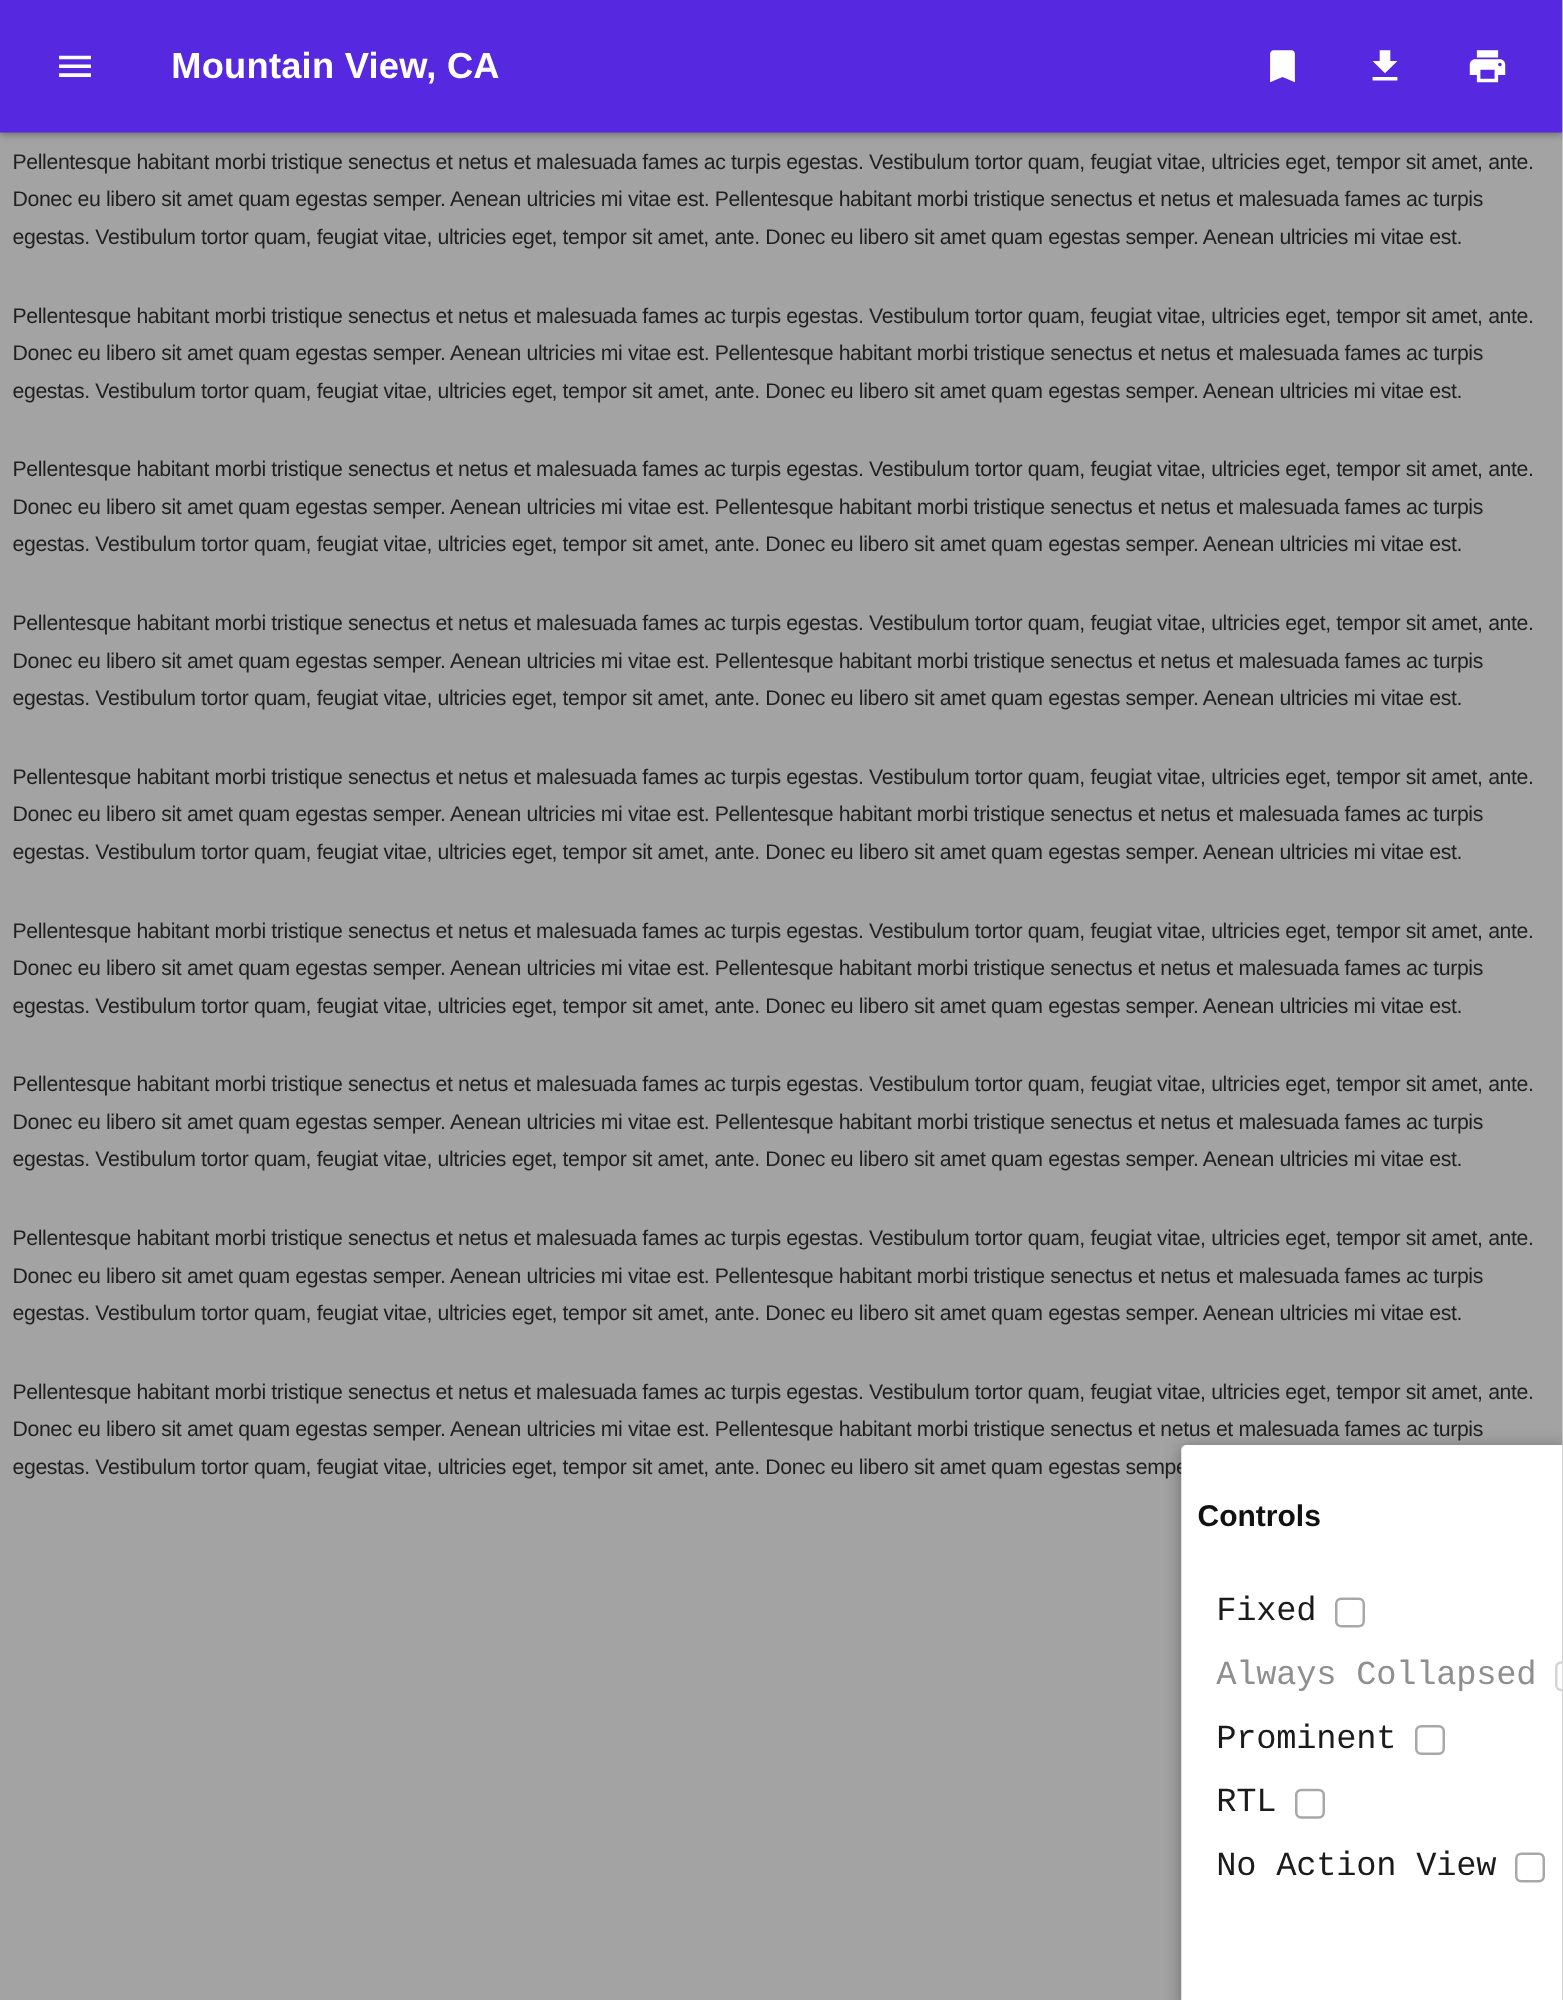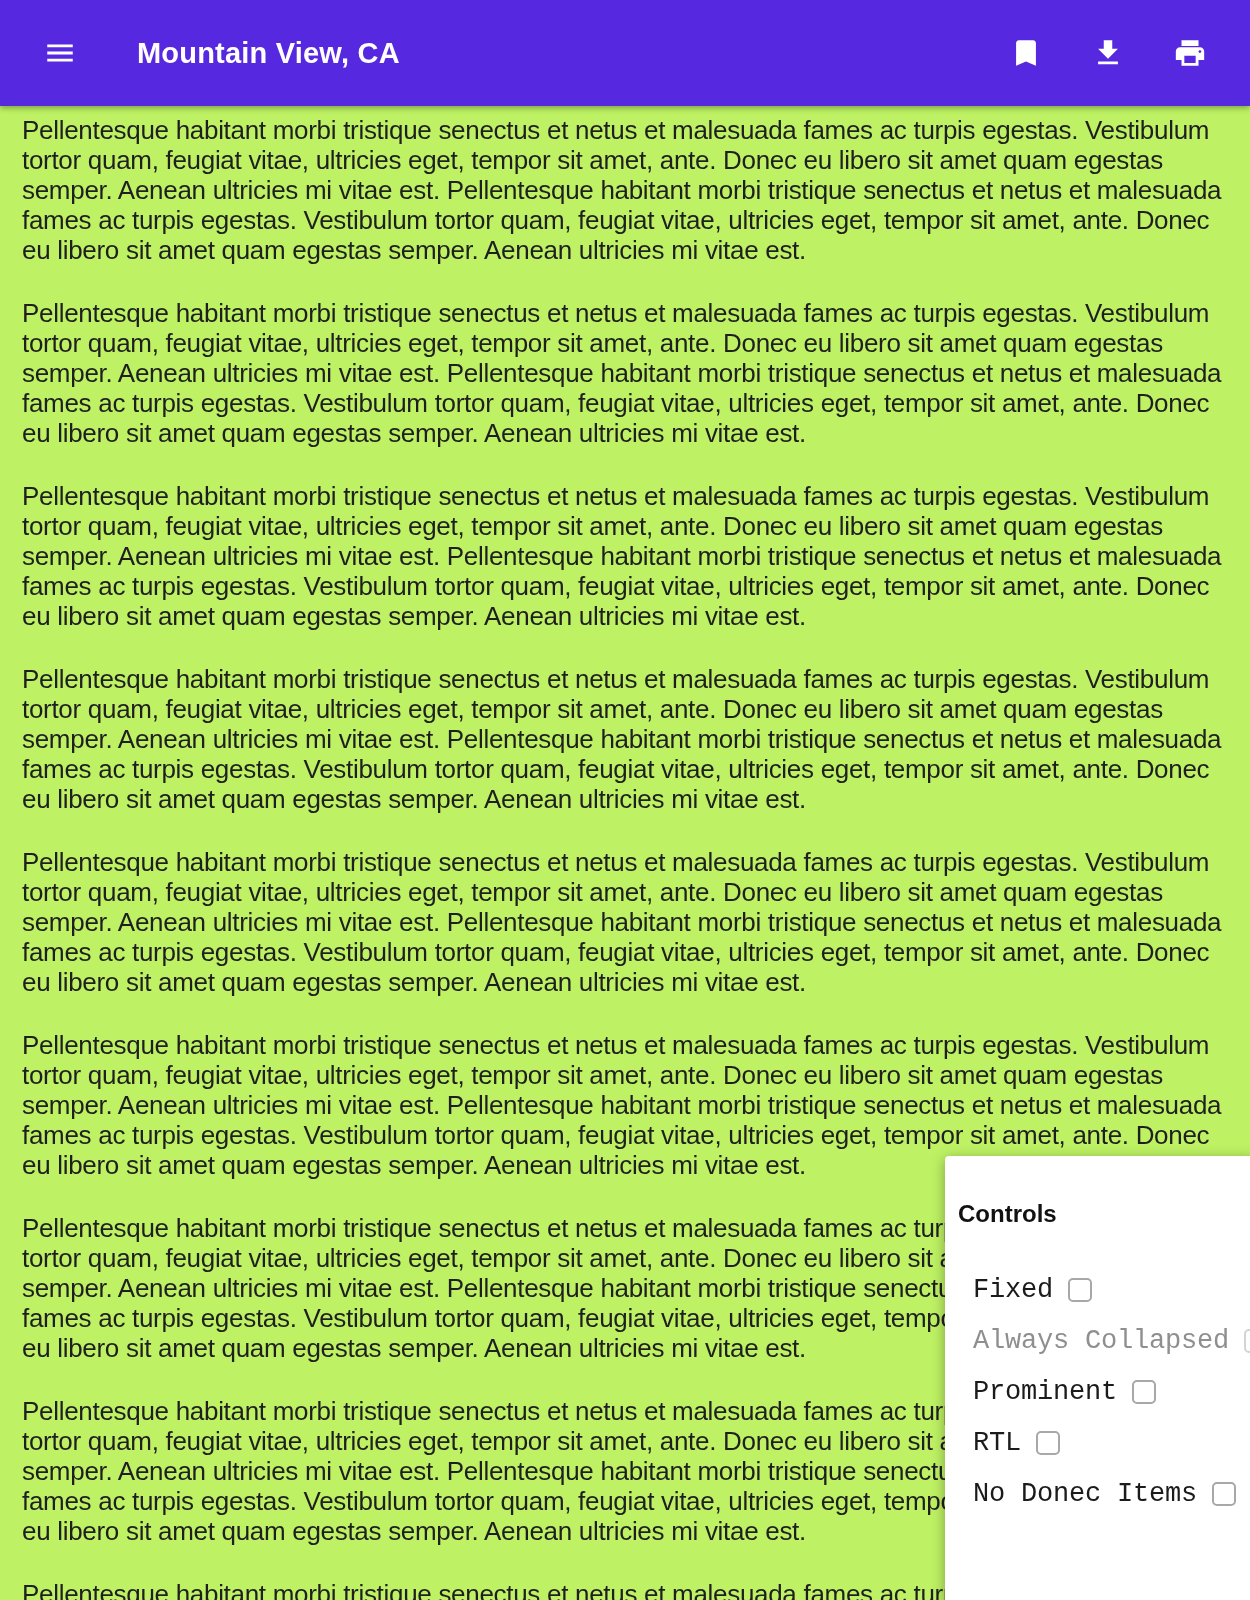--- a/index.html
+++ b/index.html
@@ -1,19 +1,19 @@
 <!DOCTYPE html>
 <html><head>
 <meta charset="utf-8">
 <style>
   html, body { margin: 0; padding: 0; background: #e0e0e0; }
   .screen {
     width: 1250px; height: 1600px;
     position: relative; overflow: hidden;
-    background: #bef264;
+    background: #a3a3a3;
     font-family: "Liberation Sans", sans-serif;
   }
 
   
   .appbar {
     position: relative; z-index: 2;
     height: 106px;
     display: flex; align-items: center;
     padding: 0 36px;
     color: #ffffff;
@@ -33,22 +33,22 @@
     white-space: nowrap;
   }
   .appbar-actions { margin-left: auto; display: flex; gap: 34px; }
 
   
   .content {
     padding: 9px 12px 0 10px;
     color: #1f1f1f;
   }
   .content p.para {
-    margin: 0 0 33px 12px;
-    font-size: 26px; line-height: 30px; letter-spacing: -0.3px;
+    margin: 0 0 33px 0;
+    font-size: 17px; line-height: 30px; letter-spacing: -0.3px;
   }
 
   
   .controls-card {
     position: absolute; z-index: 3;
     left: 945px; top: 1156px; right: -6px; bottom: -6px;
     background: #ffffff;
     border-radius: 4px;
     box-shadow: 0 3px 14px rgba(0,0,0,0.35);
     padding: 40px 22px 0 13px;
@@ -144,19 +144,19 @@
         </div>
         <div class="ctl-row">
           <span class="ctl-label">Prominent</span>
           <span class="ctl-checkbox"></span>
         </div>
         <div class="ctl-row">
           <span class="ctl-label">RTL</span>
           <span class="ctl-checkbox"></span>
         </div>
         <div class="ctl-row">
-          <span class="ctl-label">No Donec Items</span>
+          <span class="ctl-label">No Action View</span>
           <span class="ctl-checkbox"></span>
         </div>
       </div>
   </aside>
 
 </div>
 
 </body></html>

